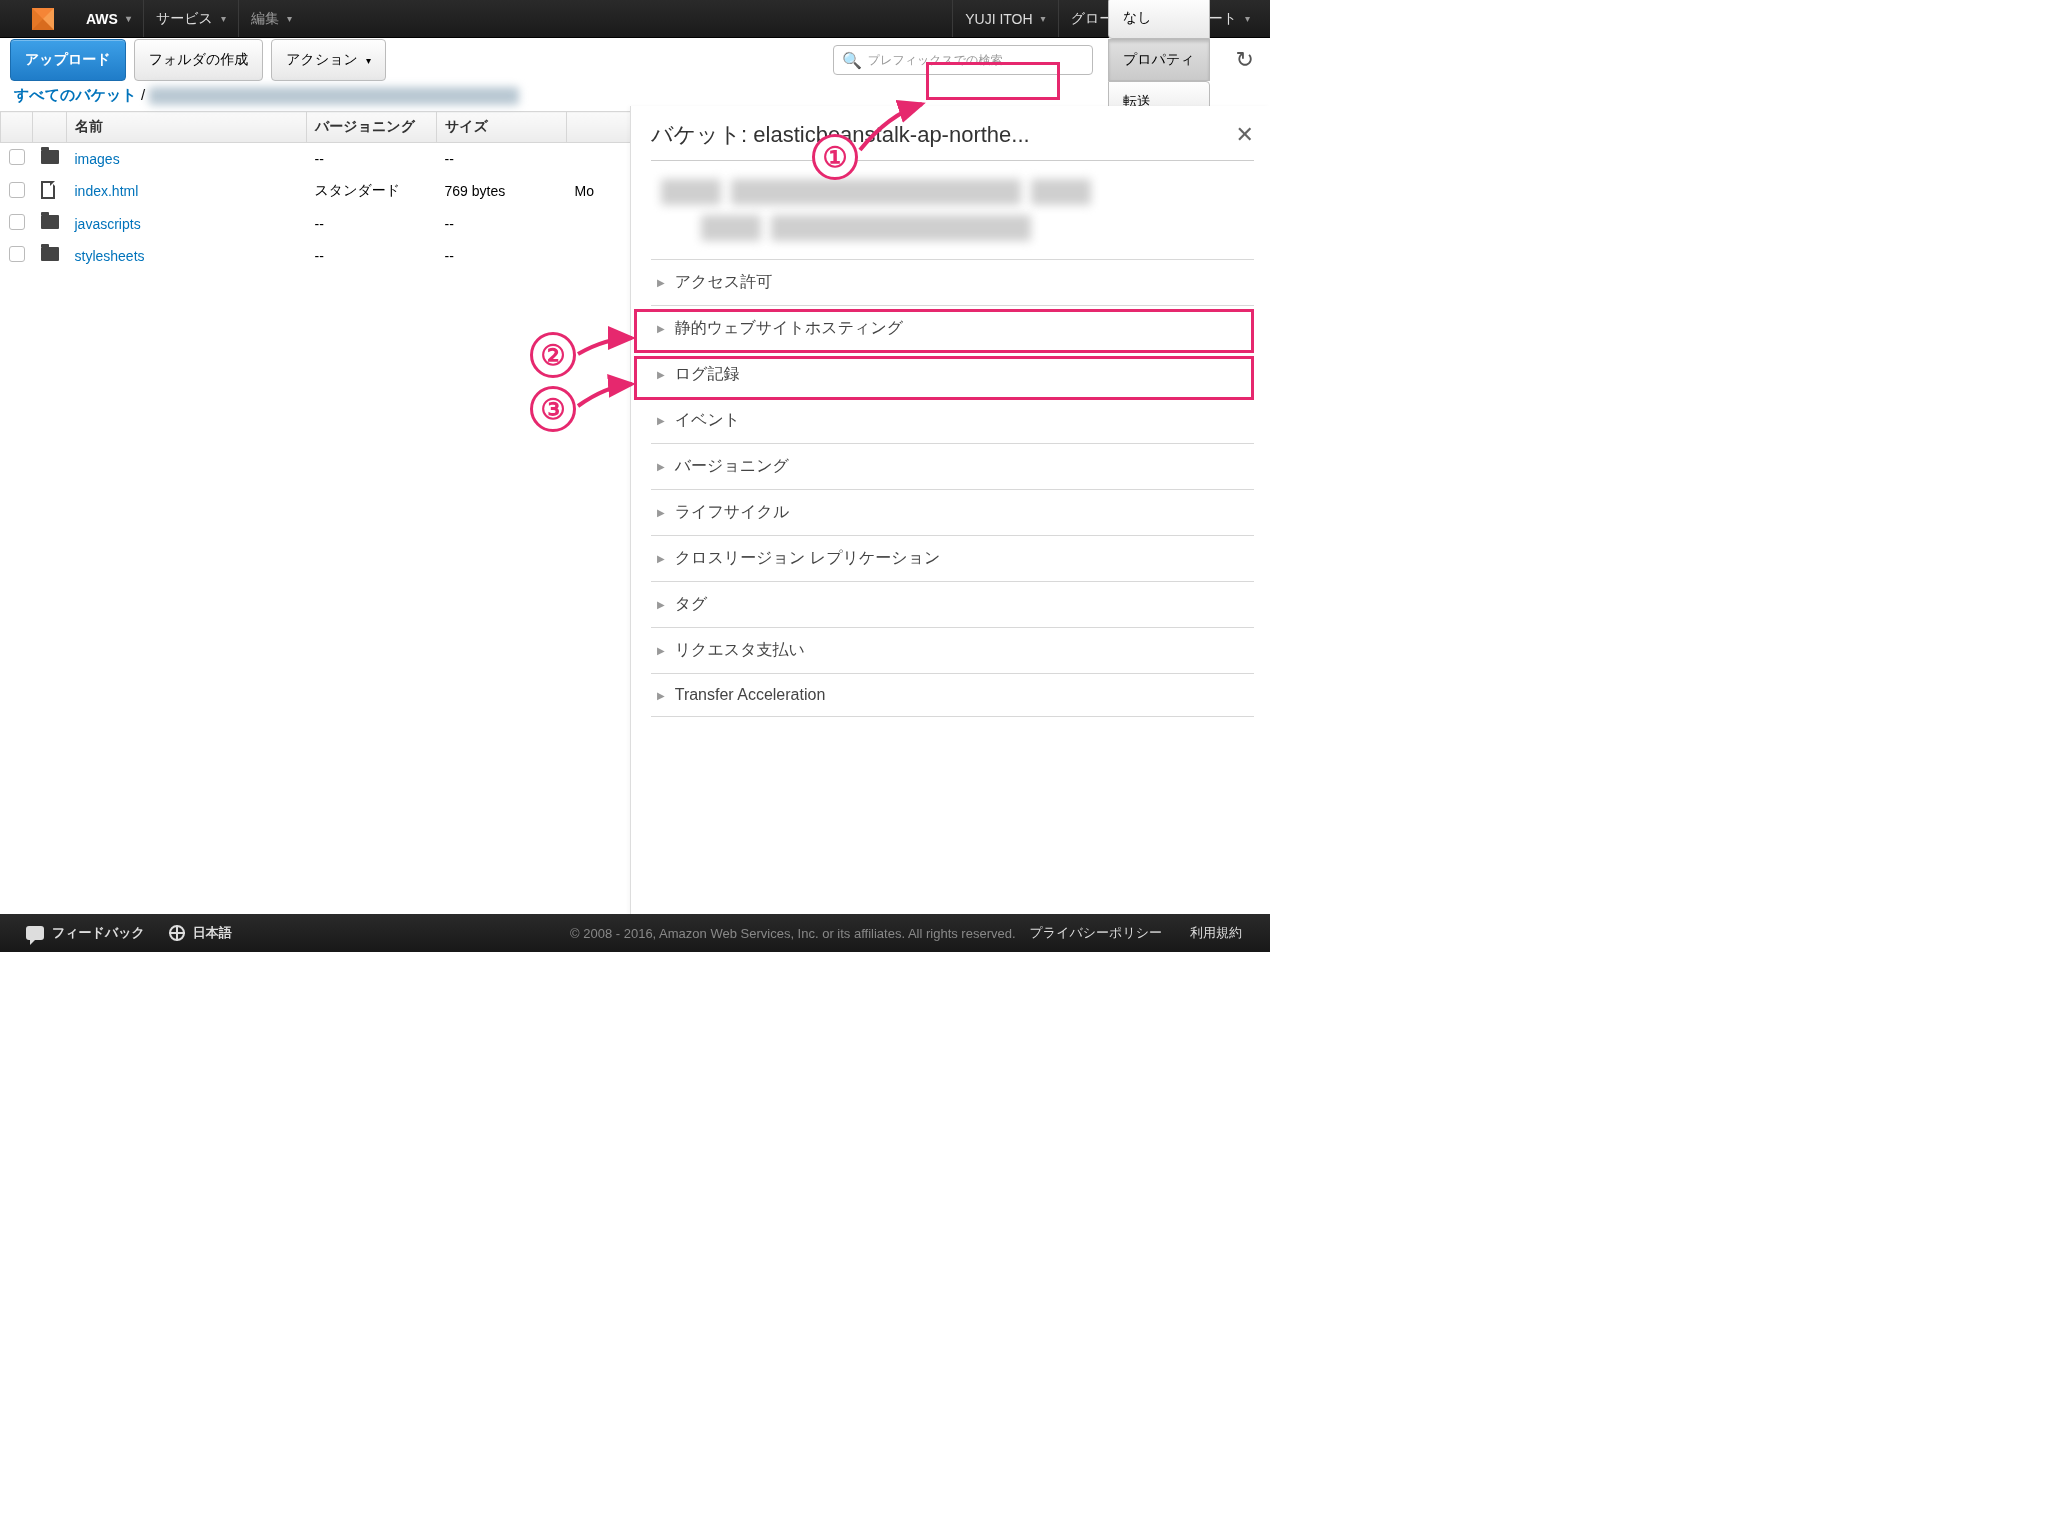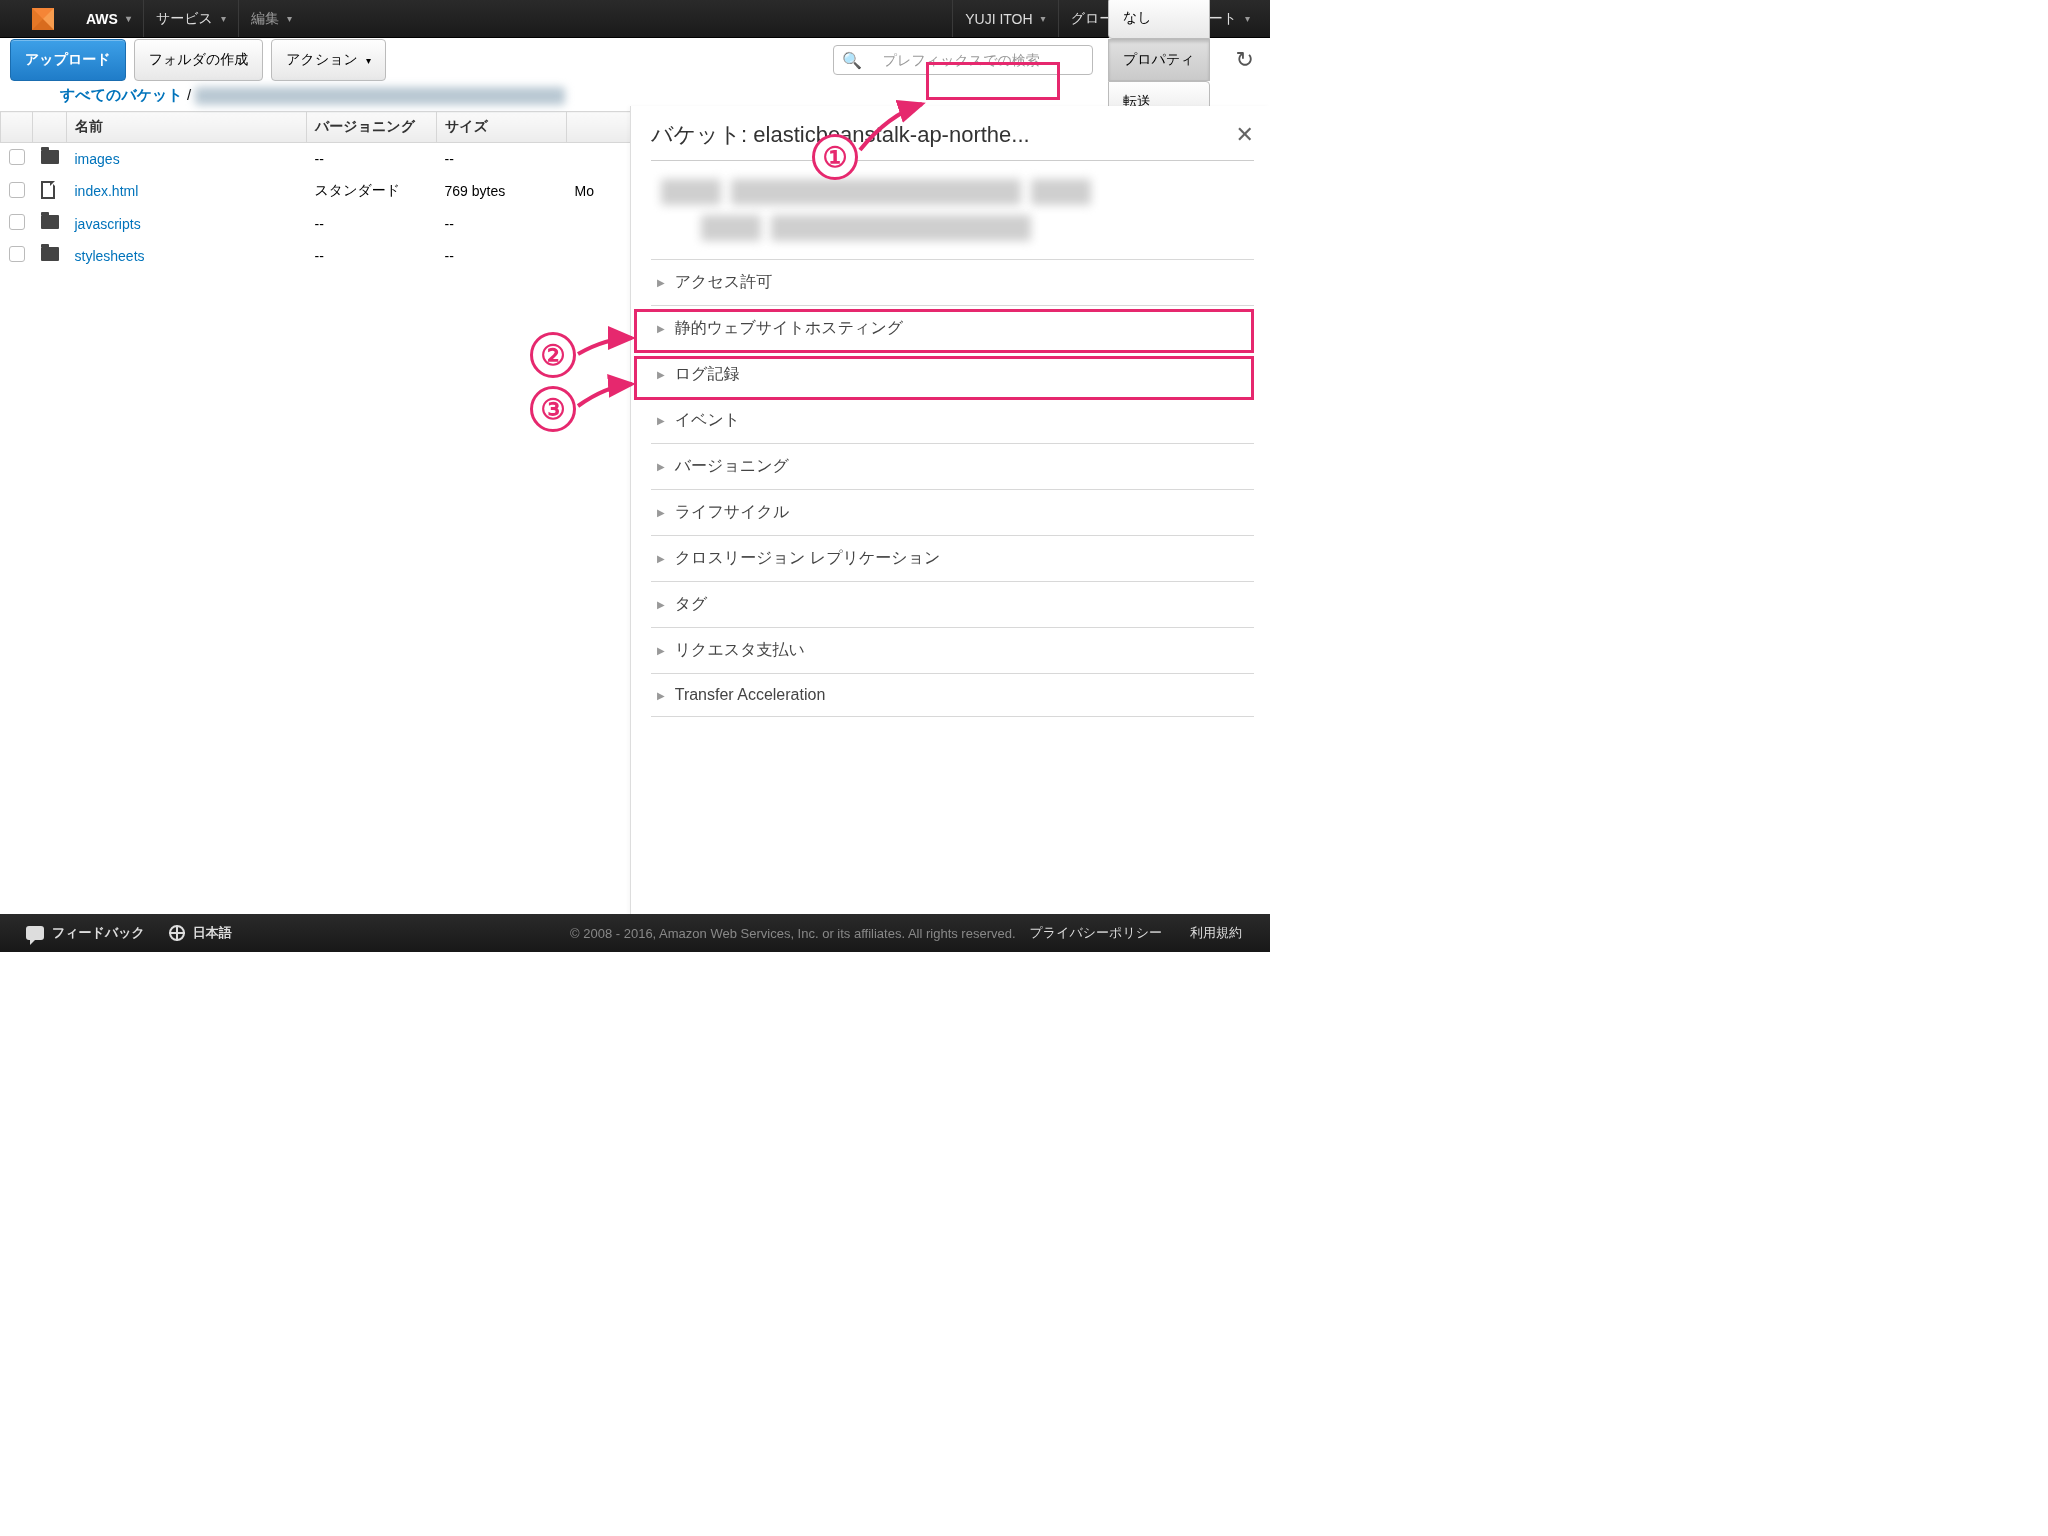--- a/index.html
+++ b/index.html
@@ -14,32 +14,32 @@
 .topnav-caret{margin-left:8px;font-size:10px;color:#999;}
 .topnav-right{margin-left:auto;display:flex;height:100%;}
 .topnav-right .topnav-item{border-left:1px solid #3a3a3a;}
 
 
 .toolbar{height:44px;display:flex;align-items:center;padding:6px 10px;gap:8px;border-bottom:0;}
 .btn{height:42px;padding:0 14px;border-radius:4px;border:1px solid #bbb;background:linear-gradient(#fefefe,#e8e8e8);font-size:14px;display:flex;align-items:center;cursor:pointer;position:relative;}
 .btn-primary{background:linear-gradient(#3da0e8,#1f7cc8);border-color:#1a6db0;color:#fff;font-weight:bold;box-shadow:0 1px 0 rgba(255,255,255,.3) inset;border-radius:4px;}
 .btn-caret{margin-left:8px;font-size:10px;}
 .searchbox{margin-left:auto;width:260px;height:30px;border:1px solid #bbb;border-radius:4px;display:flex;align-items:center;padding:0 8px;}
-.searchbox input{border:none;outline:none;flex:1;font-size:14px;margin-left:21px;}
+.searchbox input{border:none;outline:none;flex:1;font-size:12px;margin-left:6px;}
 .searchbox input::placeholder{color:#999;}
 .tabgroup{display:flex;margin-left:8px;flex-direction:column;}
 .tabgroup .btn{border-radius:0;margin-left:-1px;}
 .tabgroup .btn:first-child{border-radius:4px 0 0 4px;}
 .tabgroup .btn:last-child{border-radius:0 4px 4px 0;}
 .tabgroup .btn.active{background:linear-gradient(#e0e0e0,#cacaca);box-shadow:0 2px 3px rgba(0,0,0,.15) inset;}
 .refresh{margin-left:18px;font-size:22px;color:#555;cursor:pointer;padding-right:6px;}
 
 
 .breadcrumb{padding:4px 14px 6px;font-size:15px;}
-.breadcrumb a{color:#0073bb;text-decoration:none;font-weight:bold;margin-left:46px;}
+.breadcrumb a{color:#0073bb;text-decoration:none;font-weight:bold;}
 .breadcrumb .blur{display:inline-block;width:370px;height:18px;background:#b9c8d3;filter:blur(4px);vertical-align:middle;border-radius:3px;}
 
 
 .tbl{width:100%;border-collapse:collapse;font-size:14px;}
 .tbl th{background:linear-gradient(#fafafa,#ececec);border:1px solid #d6d6d6;text-align:left;padding:6px 8px;font-weight:bold;color:#333;height:30px;}
 .tbl th:first-child{width:30px;}
 .tbl th:nth-child(2){width:30px;}
 .tbl td{padding:6px 8px;border:none;height:32px;vertical-align:middle;}
 .tbl .cb{width:16px;height:16px;border:1px solid #bbb;border-radius:3px;display:inline-block;}
 .file-link{color:#0073bb;text-decoration:none;}

